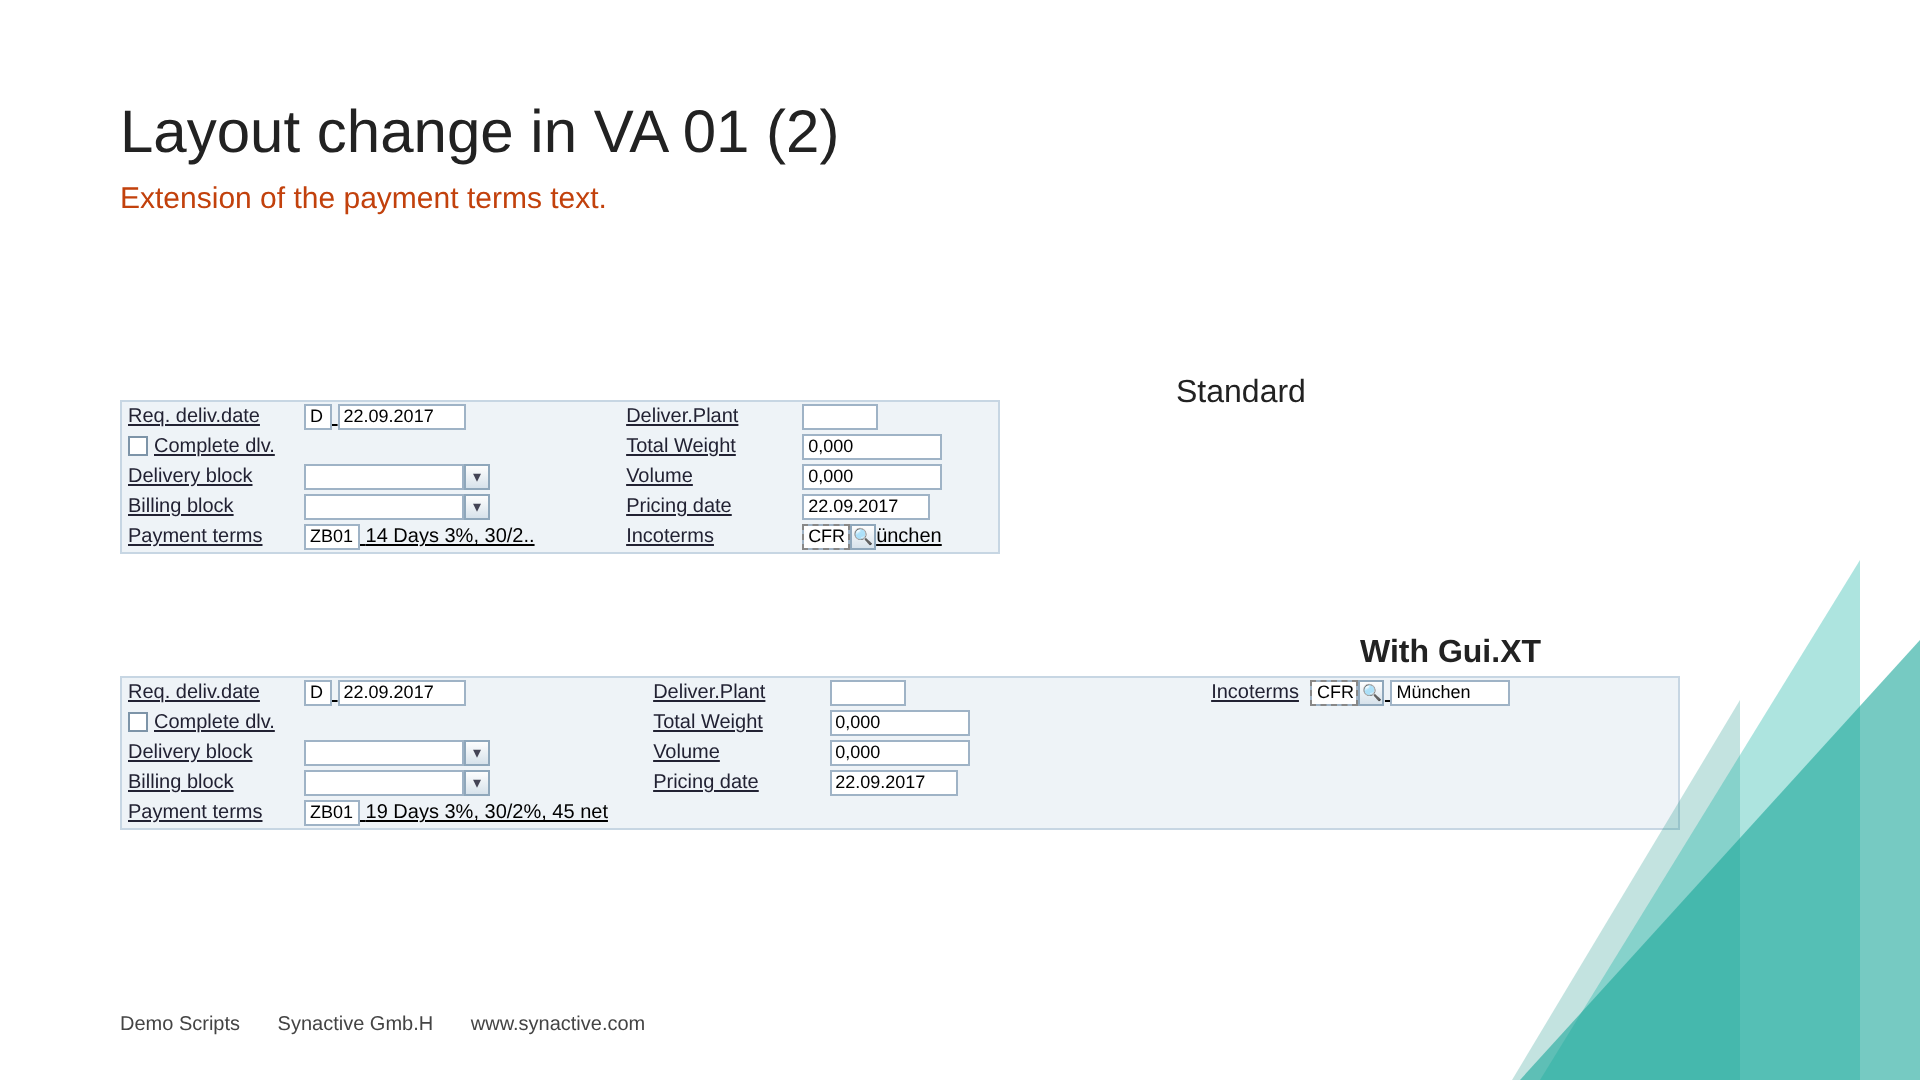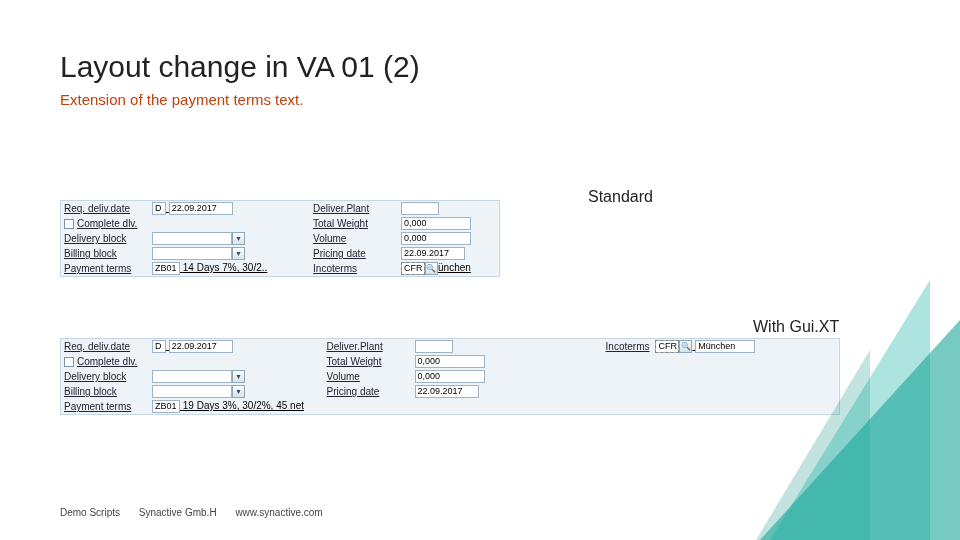--- a/index.html
+++ b/index.html
@@ -2,21 +2,21 @@
 <html><head>
 <meta charset="utf-8">
 <style>
   * { box-sizing: border-box; margin: 0; padding: 0; }
   html, body { width: 960px; height: 540px; background: #fff; font-family: "Segoe UI", Arial, sans-serif; overflow: hidden; position: relative; }
   .slide { position: relative; width: 960px; height: 540px; padding: 50px 60px 20px 60px; }
   h1.title { font-size: 30px; font-weight: 400; color: #222; margin-bottom: 6px; }
   .subtitle { font-size: 15px; color: #c2410c; line-height: 1.3; }
   .section-label { font-size: 16px; color: #222; }
   .standard-label { position: absolute; left: 548px; top: 188px; margin-left: 40px; }
-  .guixt-label { position: absolute; left: 753px; top: 318px; }
+  .guixt-label { position: absolute; left: 680px; top: 318px; font-weight: bold; }
 
   .panel { position: absolute; background: #eef3f7; border: 1px solid #c7d6e3; font-size: 10px; }
   .panel table { border-collapse: collapse; width: 100%; }
   .panel td { padding: 1px 3px; vertical-align: middle; height: 14px; white-space: nowrap; text-decoration: underline; }
   .lbl { color: #223; width: 88px; }
   .field { display: inline-block; background: #fff; border: 1px solid #9fb3c6; height: 13px; line-height: 11px; font-size: 9px; padding: 0 2px; vertical-align: middle; }
   .btn { display: inline-block; width: 13px; height: 13px; background: linear-gradient(#fdfdfd,#d7e2eb); border: 1px solid #8fa7bb; vertical-align: middle; text-align: center; font-size: 8px; line-height: 11px; color: #445; }
   .num { text-align: left; }
   .chk { display:inline-block; width:10px; height:10px; border:1px solid #7d94a8; background:#fff; vertical-align:middle; margin-right:3px; }
   .dash-border { outline: 1px dashed #888; outline-offset: -1px; }
@@ -72,21 +72,21 @@
       <tr>
         <td class="lbl">Billing block</td>
         <td><span class="field" style="width:80px"></span><span class="btn">▾</span></td>
         <td class="lbl">Pricing date</td>
         <td><span class="field" style="width:64px">22.09.2017</span></td>
       </tr>
       <tr>
         <td class="lbl">Payment terms</td>
         <td>
           <span class="field" style="width:28px">ZB01</span>
-          <span>14 Days 7%, 30/2..</span>
+          <span>14 Days 3%, 30/2..</span>
         </td>
         <td class="lbl">Incoterms</td>
         <td>
           <span class="field dash-border" style="width:24px">CFR</span><span class="btn">🔍</span><span>ünchen</span>
         </td>
       </tr>
     </tbody>
       </table>
   </div>
 

